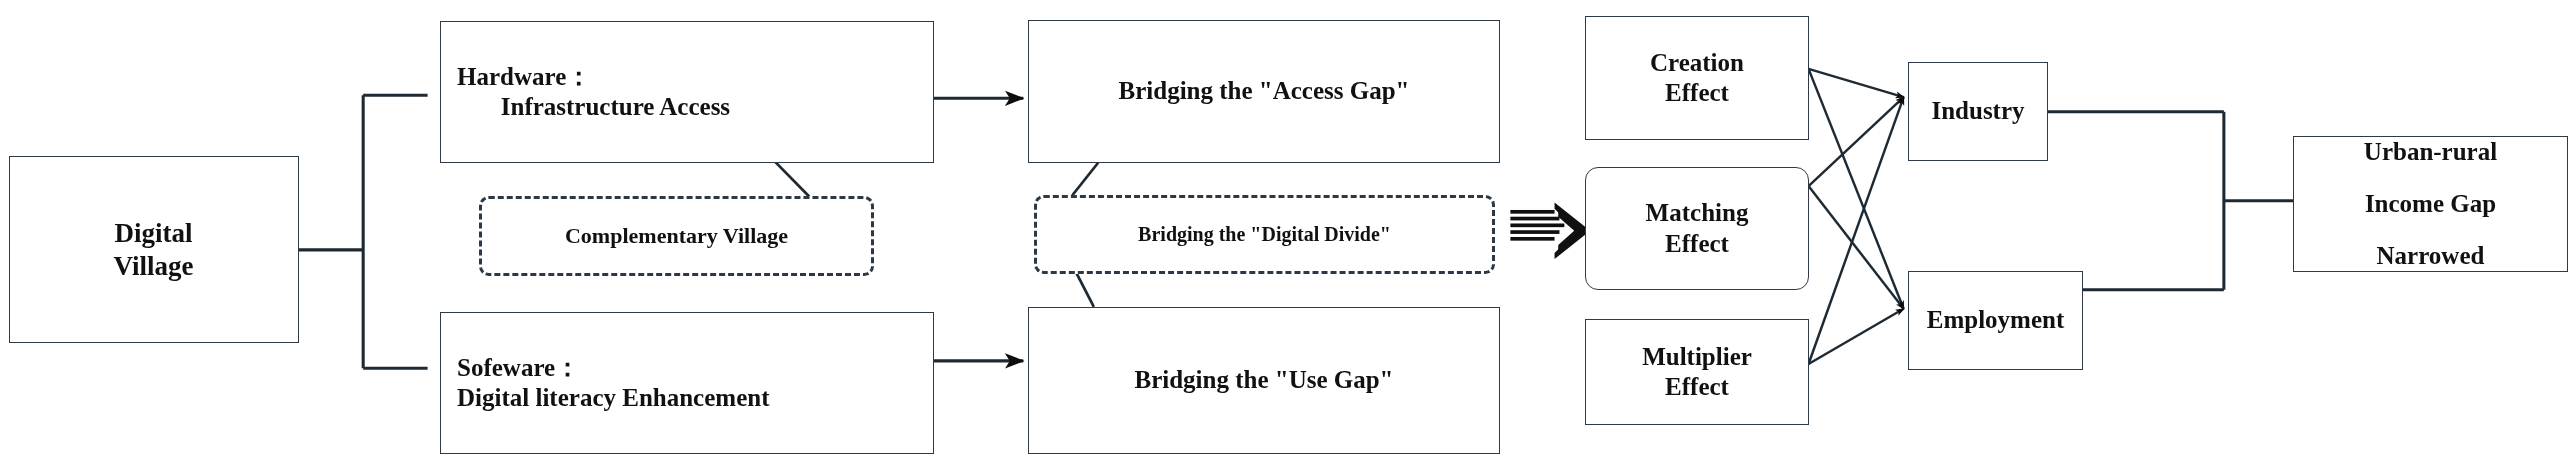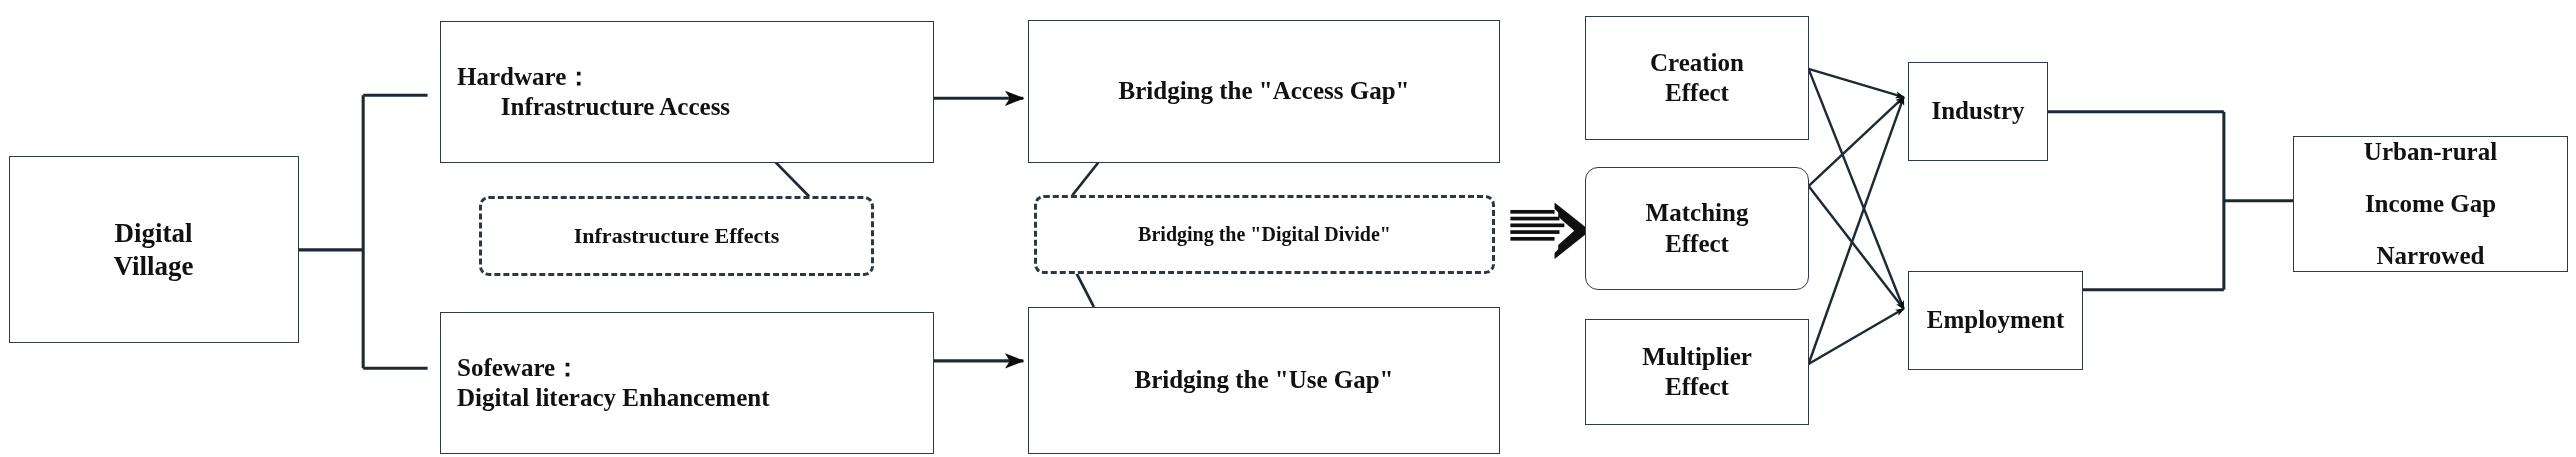--- a/index.html
+++ b/index.html
@@ -138,21 +138,21 @@
     <span class="line">Digital</span>
     <span class="line">Village</span>
   </div>
 
   <div class="node solid left pad-l fs-mid" style="left:428px; top:21px; width:494px; height:142px;">
     <span class="line">Hardware：</span>
     <span class="line indent">Infrastructure Access</span>
   </div>
 
   <div class="node dashed center fs-small" style="left:479px; top:196px; width:395px; height:80px;">
-    <span class="line">Infrastructure Effects</span>
+    <span class="line">Complementary Village</span>
   </div>
 
   <div class="node solid left pad-l fs-mid" style="left:428px; top:312px; width:494px; height:142px;">
     <span class="line">Sofeware：</span>
     <span class="line">Digital literacy Enhancement</span>
   </div>
 
   <div class="node solid center fs-mid" style="left:1028px; top:19.6px; width:472px; height:143px;">
     <span class="line">Bridging the "Access Gap"</span>
   </div>

